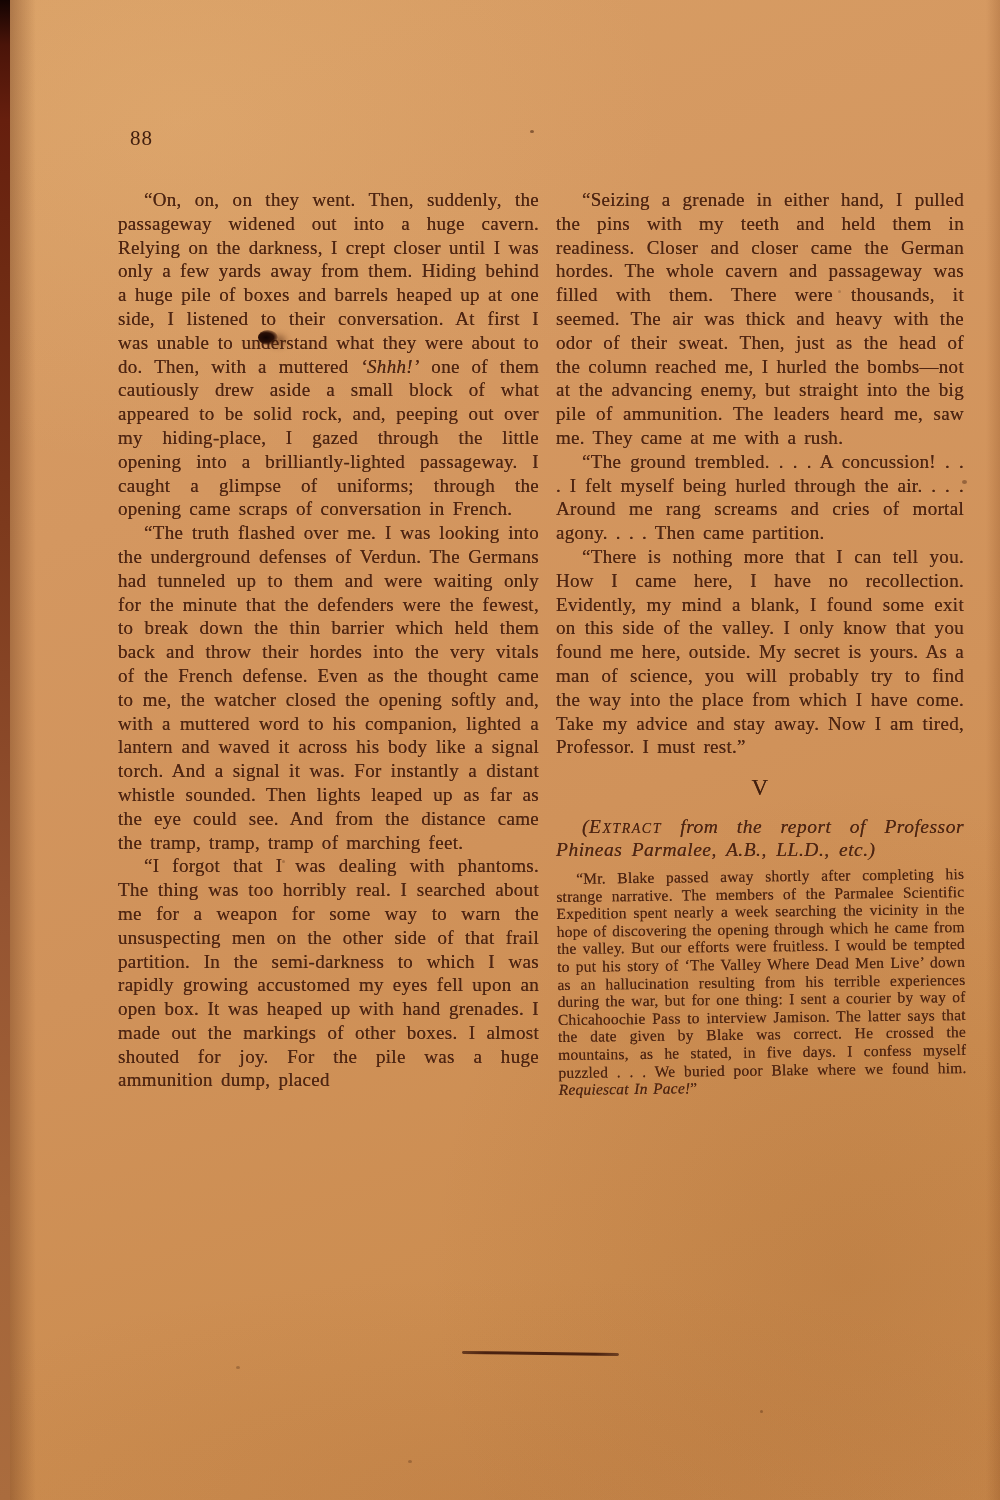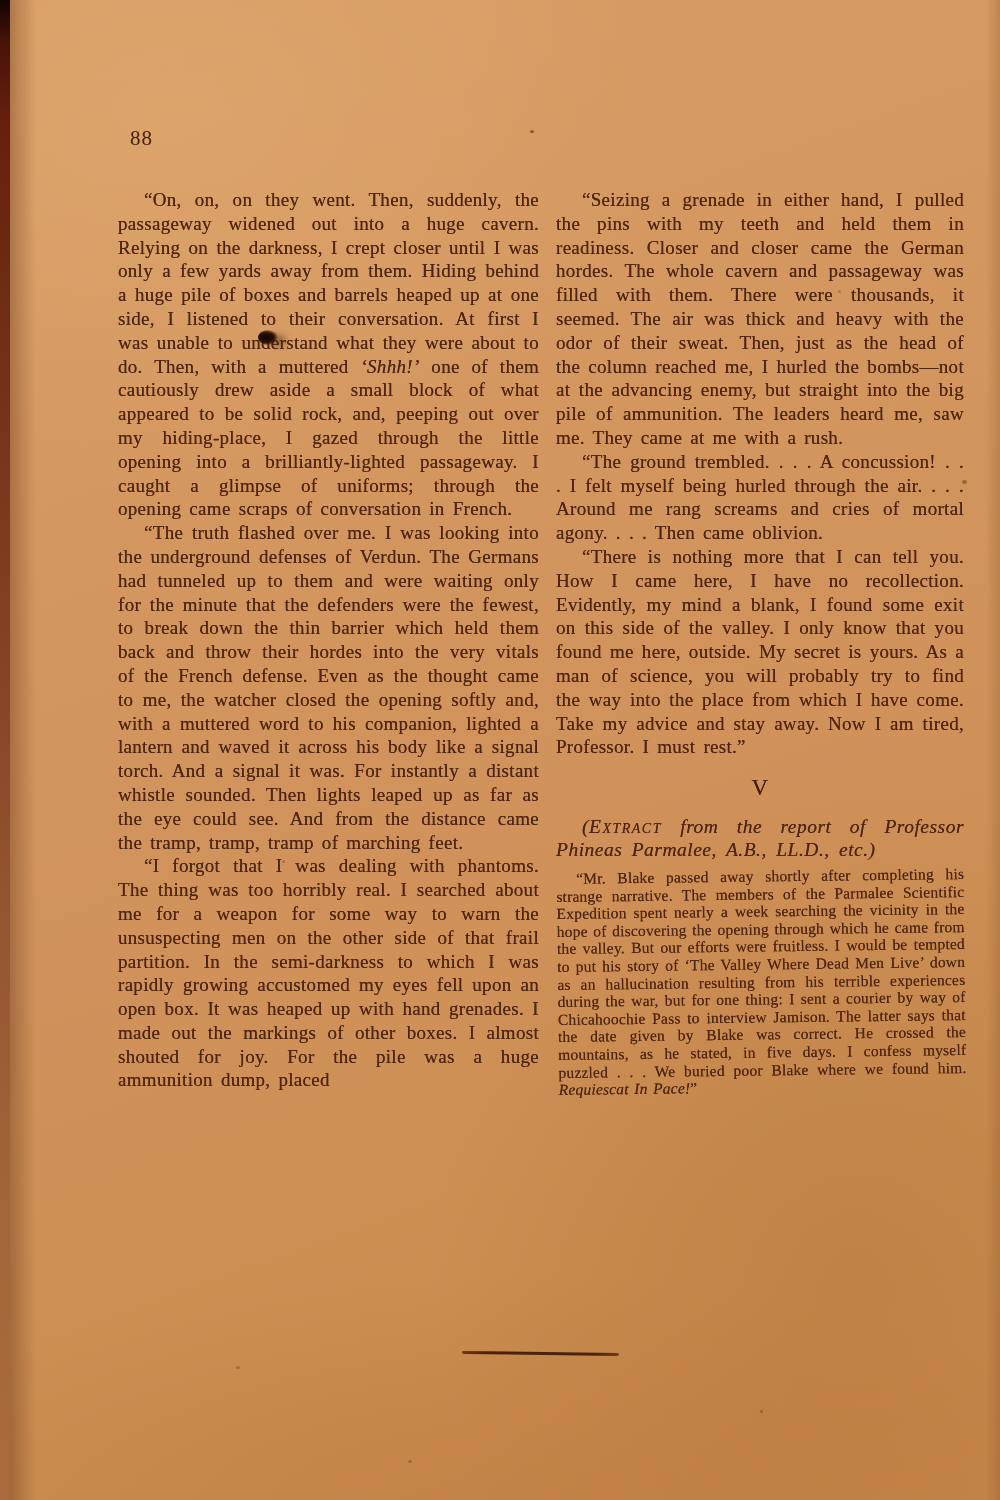--- a/index.html
+++ b/index.html
@@ -103,21 +103,21 @@
     <div class="columns">
       <div class="col col-left">
           <p><span>“On, on, on they went.  Then, suddenly, the passageway widened out into a huge cavern.  Relying on the darkness, I crept closer until I was only a few yards away from them.  Hiding behind a huge pile of boxes and barrels heaped up at one side, I listened to their conversation.  At first I was unable to understand what they were about to do.  Then, with a muttered </span><span class="italic">‘Shhh!’</span><span> one of them cautiously drew aside a small block of what appeared to be solid rock, and, peeping out over my hiding-place, I gazed through the little opening into a brilliantly-lighted passageway.  I caught a glimpse of uniforms; through the opening came scraps of conversation in French.</span></p>
           <p><span>“The truth flashed over me.  I was looking into the underground defenses of Verdun.  The Germans had tunneled up to them and were waiting only for the minute that the defenders were the fewest, to break down the thin barrier which held them back and throw their hordes into the very vitals of the French defense.  Even as the thought came to me, the watcher closed the opening softly and, with a muttered word to his companion, lighted a lantern and waved it across his body like a signal torch.  And a signal it was.  For instantly a distant whistle sounded.  Then lights leaped up as far as the eye could see.  And from the distance came the tramp, tramp, tramp of marching feet.</span></p>
           <p><span>“I forgot that I was dealing with phantoms.  The thing was too horribly real.  I searched about me for a weapon for some way to warn the unsuspecting men on the other side of that frail partition.  In the semi-darkness to which I was rapidly growing accustomed my eyes fell upon an open box.  It was heaped up with hand grenades.  I made out the markings of other boxes.  I almost shouted for joy.  For the pile was a huge ammunition dump, placed</span></p>
         </div>
 
       <div class="col col-right">
         <div>
             <p><span>“Seizing a grenade in either hand, I pulled the pins with my teeth and held them in readiness.  Closer and closer came the German hordes.  The whole cavern and passageway was filled with them.  There were thousands, it seemed.  The air was thick and heavy with the odor of their sweat.  Then, just as the head of the column reached me, I hurled the bombs—not at the advancing enemy, but straight into the big pile of ammunition.  The leaders heard me, saw me.  They came at me with a rush.</span></p>
-            <p><span>“The ground trembled. . . .  A concussion! . . .  I felt myself being hurled through the air. . . .  Around me rang screams and cries of mortal agony. . . .  Then came oblivion.</span></p>
+            <p><span>“The ground trembled. . . .  A concussion! . . .  I felt myself being hurled through the air. . . .  Around me rang screams and cries of mortal agony. . . .  Then came partition.</span></p>
             <p><span>“There is nothing more that I can tell you.  How I came here, I have no recollection.  Evidently, my mind a blank, I found some exit on this side of the valley.  I only know that you found me here, outside.  My secret is yours.  As a man of science, you will probably try to find the way into the place from which I have come.  Take my advice and stay away.  Now I am tired, Professor.  I must rest.”</span></p>
           </div>
 
         <div class="section-heading">V</div>
 
         <p class="extract-intro"><span>(</span><span class="sc">Extract</span><span> from the report of Professor Phineas Parmalee, A.B., LL.D., etc.)</span></p>
 
         <div class="extract-body">
             <p><span>“Mr. Blake passed away shortly after completing his strange narrative.  The members of the Parmalee Scientific Expedition spent nearly a week searching the vicinity in the hope of discovering the opening through which he came from the valley.  But our efforts were fruitless.  I would be tempted to put his story of ‘The Valley Where Dead Men Live’ down as an hallucination resulting from his terrible experiences during the war, but for one thing: I sent a courier by way of Chicahoochie Pass to interview Jamison. The latter says that the date given by Blake was correct.  He crossed the mountains, as he stated, in five days.  I confess myself puzzled . . .  We buried poor Blake where we found him.  </span><span class="italic">Requiescat In Pace!</span><span>”</span></p>
           </div>

